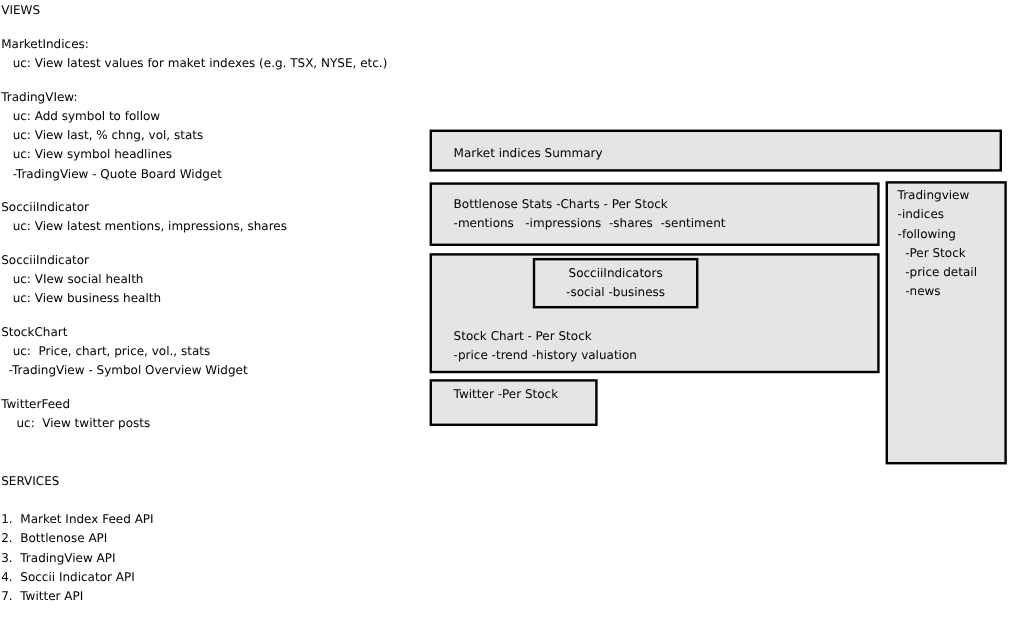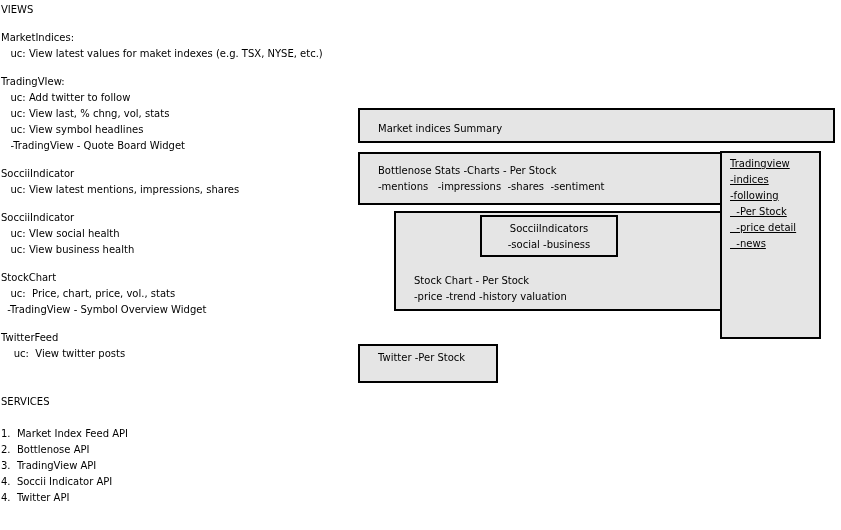--- a/index.html
+++ b/index.html
@@ -25,45 +25,45 @@
   .wf-box {
     position:absolute;
     border:2px solid #000000;
     background:#e5e5e5;
     box-sizing:border-box;
   }
   .wf-text { height:16px; line-height:16px; white-space:pre; }
 
   .market-box      { left:358px; top:108px; width:477px; height:35px; padding:11px 0 0 18px; }
   .bottlenose-box  { left:358px; top:152px; width:375px; height:53px; padding:9px 0 0 18px; }
-  .stockchart-box  { left:358px; top:211px; width:375px; height:100px;margin-left:36px; }
+  .stockchart-box  { left:358px; top:211px; width:375px; height:100px; }
   .soccii-box      { position:absolute; left:84px; top:2px; width:138px; height:42px; text-align:center; padding-top:4px; }
   .stock-text      { position:absolute; left:18px; top:60px; }
-  .twitter-box     { left:358px; top:316px; width:140px; height:39px; padding:4px 0 0 18px;margin-top:28px; }
-  .tradingview-panel { left:720px; top:151px; width:101px; height:188px; padding:3px 0 0 8px;text-decoration:underline; }
+  .twitter-box     { left:358px; top:316px; width:140px; height:39px; padding:4px 0 0 18px; }
+  .tradingview-panel { left:738px; top:151px; width:101px; height:236px; padding:3px 0 0 8px; }
 </style>
 </head>
 <body>
 
 <div class="stage">
 
   <section class="left-col">
     <div class="line">VIEWS</div>
 
     <div class="group">
       <div class="line">MarketIndices:</div>
       <div>
           <div class="line">   uc: View latest values for maket indexes (e.g. TSX, NYSE, etc.)</div>
         </div>
     </div>
 
     <div class="group">
       <div class="line">TradingVIew:</div>
       <div>
-          <div class="line">   uc: Add twitter to follow</div>
+          <div class="line">   uc: Add symbol to follow</div>
           <div class="line">   uc: View last, % chng, vol, stats</div>
           <div class="line">   uc: View symbol headlines</div>
           <div class="line">   -TradingView - Quote Board Widget</div>
         </div>
     </div>
 
     <div class="group">
       <div class="line">SocciiIndicator</div>
       <div>
           <div class="line">   uc: View latest mentions, impressions, shares</div>
@@ -92,21 +92,21 @@
           <div class="line">    uc:  View twitter posts</div>
         </div>
     </div>
 
     <div class="line services-heading">SERVICES</div>
     <div class="services-list">
         <div class="line">1.  Market Index Feed API</div>
         <div class="line">2.  Bottlenose API</div>
         <div class="line">3.  TradingView API</div>
         <div class="line">4.  Soccii Indicator API</div>
-        <div class="line">4.  Twitter API</div>
+        <div class="line">7.  Twitter API</div>
       </div>
   </section>
 
   <div class="wf-box market-box">
     <div class="wf-text">Market indices Summary</div>
   </div>
 
   <div class="wf-box bottlenose-box">
     <div class="wf-text">Bottlenose Stats -Charts - Per Stock</div>
     <div class="wf-text">-mentions   -impressions  -shares  -sentiment</div>

